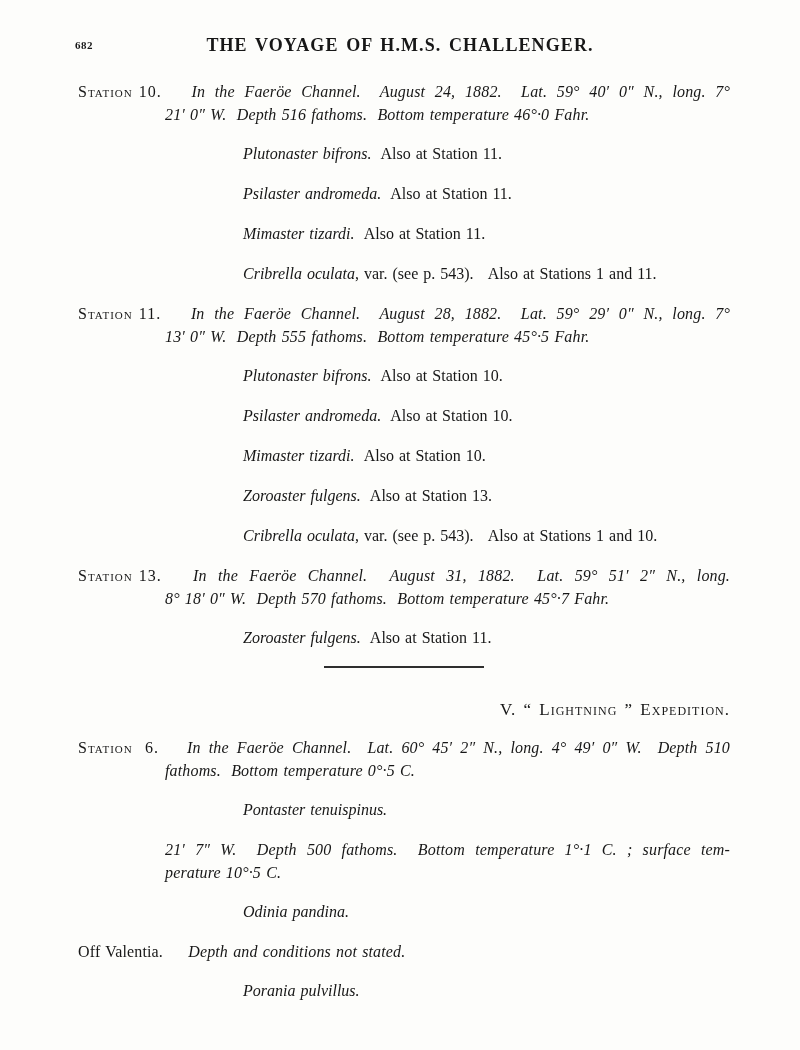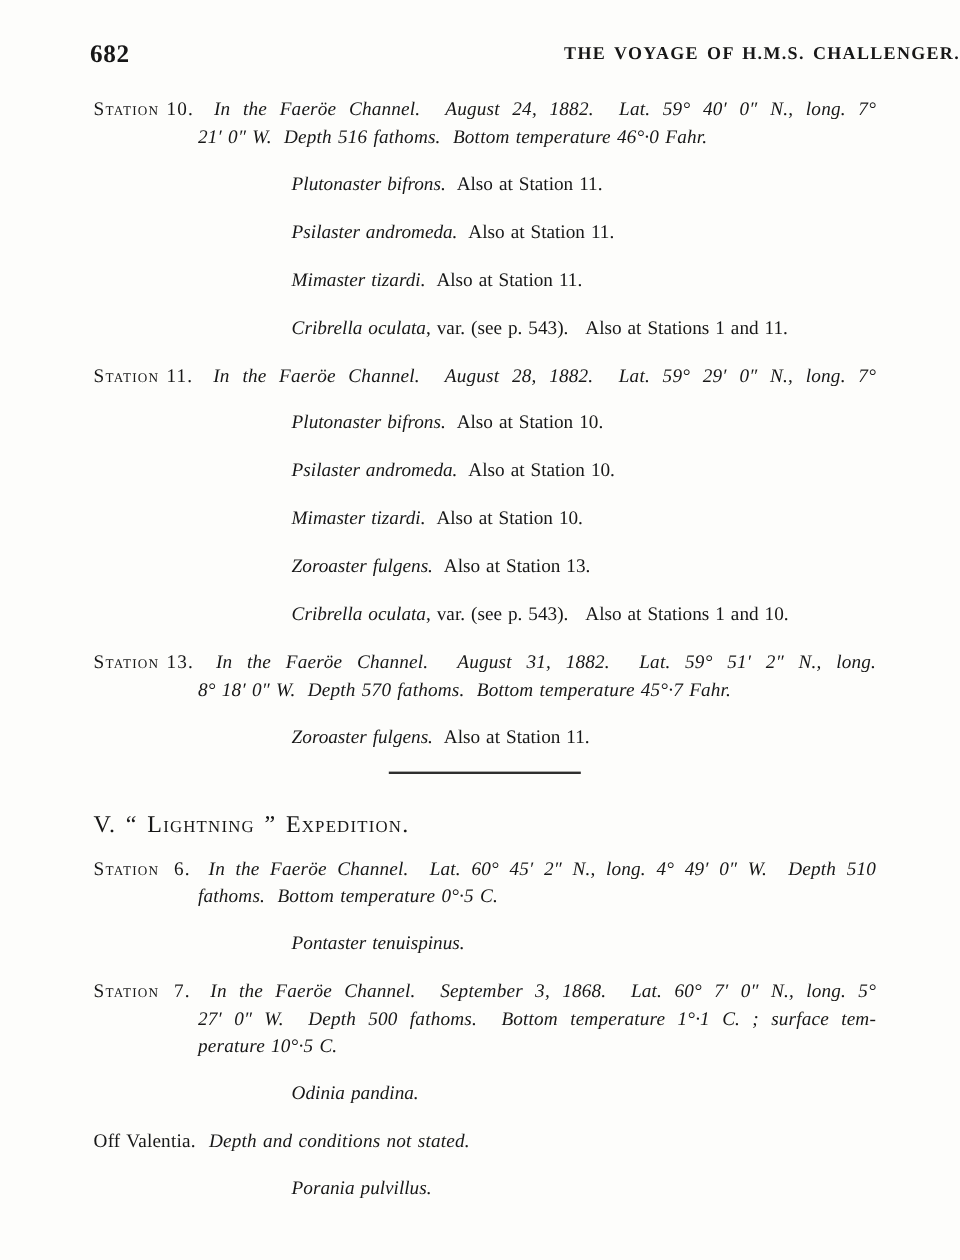--- a/index.html
+++ b/index.html
@@ -23,31 +23,31 @@
   .page-header {
     position: relative;
     height: 22px;
     line-height: 22px;
   }
   .page-number {
     position: absolute;
     left: 75px;
     top: 0;
     font-weight: 700;
-    font-size: 21px;
+    font-size: 11px;
     letter-spacing: 0.5px;
   }
   .running-head {
     position: absolute;
     left: 0;
     right: 0;
     top: 0;
-    text-align: right;
+    text-align: center;
     font-weight: 700;
-    font-size: 15px;
+    font-size: 18px;
     letter-spacing: 1.1px;
     word-spacing: 2px;
   }
   
   .content {
     margin: 0 70px 0 78px; 
   }
   .entries.first-block { margin-top: 24px; }
   .station-entry + .station-entry { margin-top: 10px; }
 
@@ -59,21 +59,21 @@
   }
   .line .line-text { white-space: pre-wrap; font-style: italic; }
   .line.justify {
     text-align: justify;
     text-align-last: justify;
   }
   .line.cont { padding-left: 87px; }
   .entry-label {
     display: inline-block;
     min-width: 81px;
-    margin-right: 6px;
+    margin-right: 20px;
   }
   .entry-label.smallcaps {
     font-variant: small-caps;
     letter-spacing: 1px;
   }
 
   .species-list { margin: 8px 0 0 149px; }
   .species-line {
     margin: 16px;
     line-height: 24px;
@@ -85,22 +85,22 @@
   
   .section-divider {
     width: 160px;
     margin: 16px auto 0 auto;
     border: none;
     border-top: 2px solid #2e2e2e;
     height: 0;
   }
   .section-heading {
     margin: 32px 0 0 0;
-    text-align: left;
-    font-size: 20px;
+    text-align: right;
+    font-size: 17px;
     font-weight: 400;
     font-variant: small-caps;
     letter-spacing: 1px;
     word-spacing: 2px;
     line-height: 20px;
   }
   .entries.second-block { margin-top: 16px; }
 </style>
 </head>
 <body>
@@ -124,20 +124,21 @@
             <p class="species-line"><span class="species-name">Plutonaster bifrons.</span><span class="species-rest">  Also at Station 11.</span></p>
             <p class="species-line"><span class="species-name">Psilaster andromeda.</span><span class="species-rest">  Also at Station 11.</span></p>
             <p class="species-line"><span class="species-name">Mimaster tizardi.</span><span class="species-rest">  Also at Station 11.</span></p>
             <p class="species-line"><span class="species-name">Cribrella oculata</span><span class="species-rest">, var. (see p. 543).   Also at Stations 1 and 11.</span></p>
           </div>
   </article>
 
   <article class="station-entry">
     <div class="entry-head">
             <p class="line first justify"><span class="entry-label smallcaps">Station 11.</span> <span class="line-text">In the Faeröe Channel.  August 28, 1882.  Lat. 59° 29′ 0″ N., long. 7°</span></p>
+            <p class="line cont"><span class="line-text">13′ 0″ W.  Depth 555 fathoms.  Bottom temperature 45°·5 Fahr.</span></p>
           </div>
     <div class="species-list">
             <p class="species-line"><span class="species-name">Plutonaster bifrons.</span><span class="species-rest">  Also at Station 10.</span></p>
             <p class="species-line"><span class="species-name">Psilaster andromeda.</span><span class="species-rest">  Also at Station 10.</span></p>
             <p class="species-line"><span class="species-name">Mimaster tizardi.</span><span class="species-rest">  Also at Station 10.</span></p>
             <p class="species-line"><span class="species-name">Zoroaster fulgens.</span><span class="species-rest">  Also at Station 13.</span></p>
             <p class="species-line"><span class="species-name">Cribrella oculata</span><span class="species-rest">, var. (see p. 543).   Also at Stations 1 and 10.</span></p>
           </div>
   </article>
 
@@ -162,22 +163,21 @@
             <p class="line first justify"><span class="entry-label smallcaps">Station 6.</span> <span class="line-text">In the Faeröe Channel.  Lat. 60° 45′ 2″ N., long. 4° 49′ 0″ W.  Depth 510</span></p>
             <p class="line cont"><span class="line-text">fathoms.  Bottom temperature 0°·5 C.</span></p>
           </div>
     <div class="species-list">
             <p class="species-line"><span class="species-name">Pontaster tenuispinus.</span></p>
           </div>
   </article>
 
   <article class="station-entry">
     <div class="entry-head">
-            <p class="line first justify"><span class="entry-label smallcaps">Station 7.</span> <span class="line-text">In the Faeröe Channel.  September 3, 1868.  Lat. 60° 7′ 0″ N., long. 5°</span></p>
-            <p class="line cont justify"><span class="line-text">27′ 0″ W.  Depth 500 fathoms.  Bottom temperature 1°·1 C. ; surface tem-</span></p>
+            <p class="line cont justify"><span class="line-text">21′ 7″ W.  Depth 500 fathoms.  Bottom temperature 1°·1 C. ; surface tem-</span></p>
             <p class="line cont"><span class="line-text">perature 10°·5 C.</span></p>
           </div>
     <div class="species-list">
             <p class="species-line"><span class="species-name">Odinia pandina.</span></p>
           </div>
   </article>
 
   <article class="station-entry">
     <div class="entry-head">
             <p class="line first"><span class="entry-label">Off Valentia.</span> <span class="line-text">Depth and conditions not stated.</span></p>

